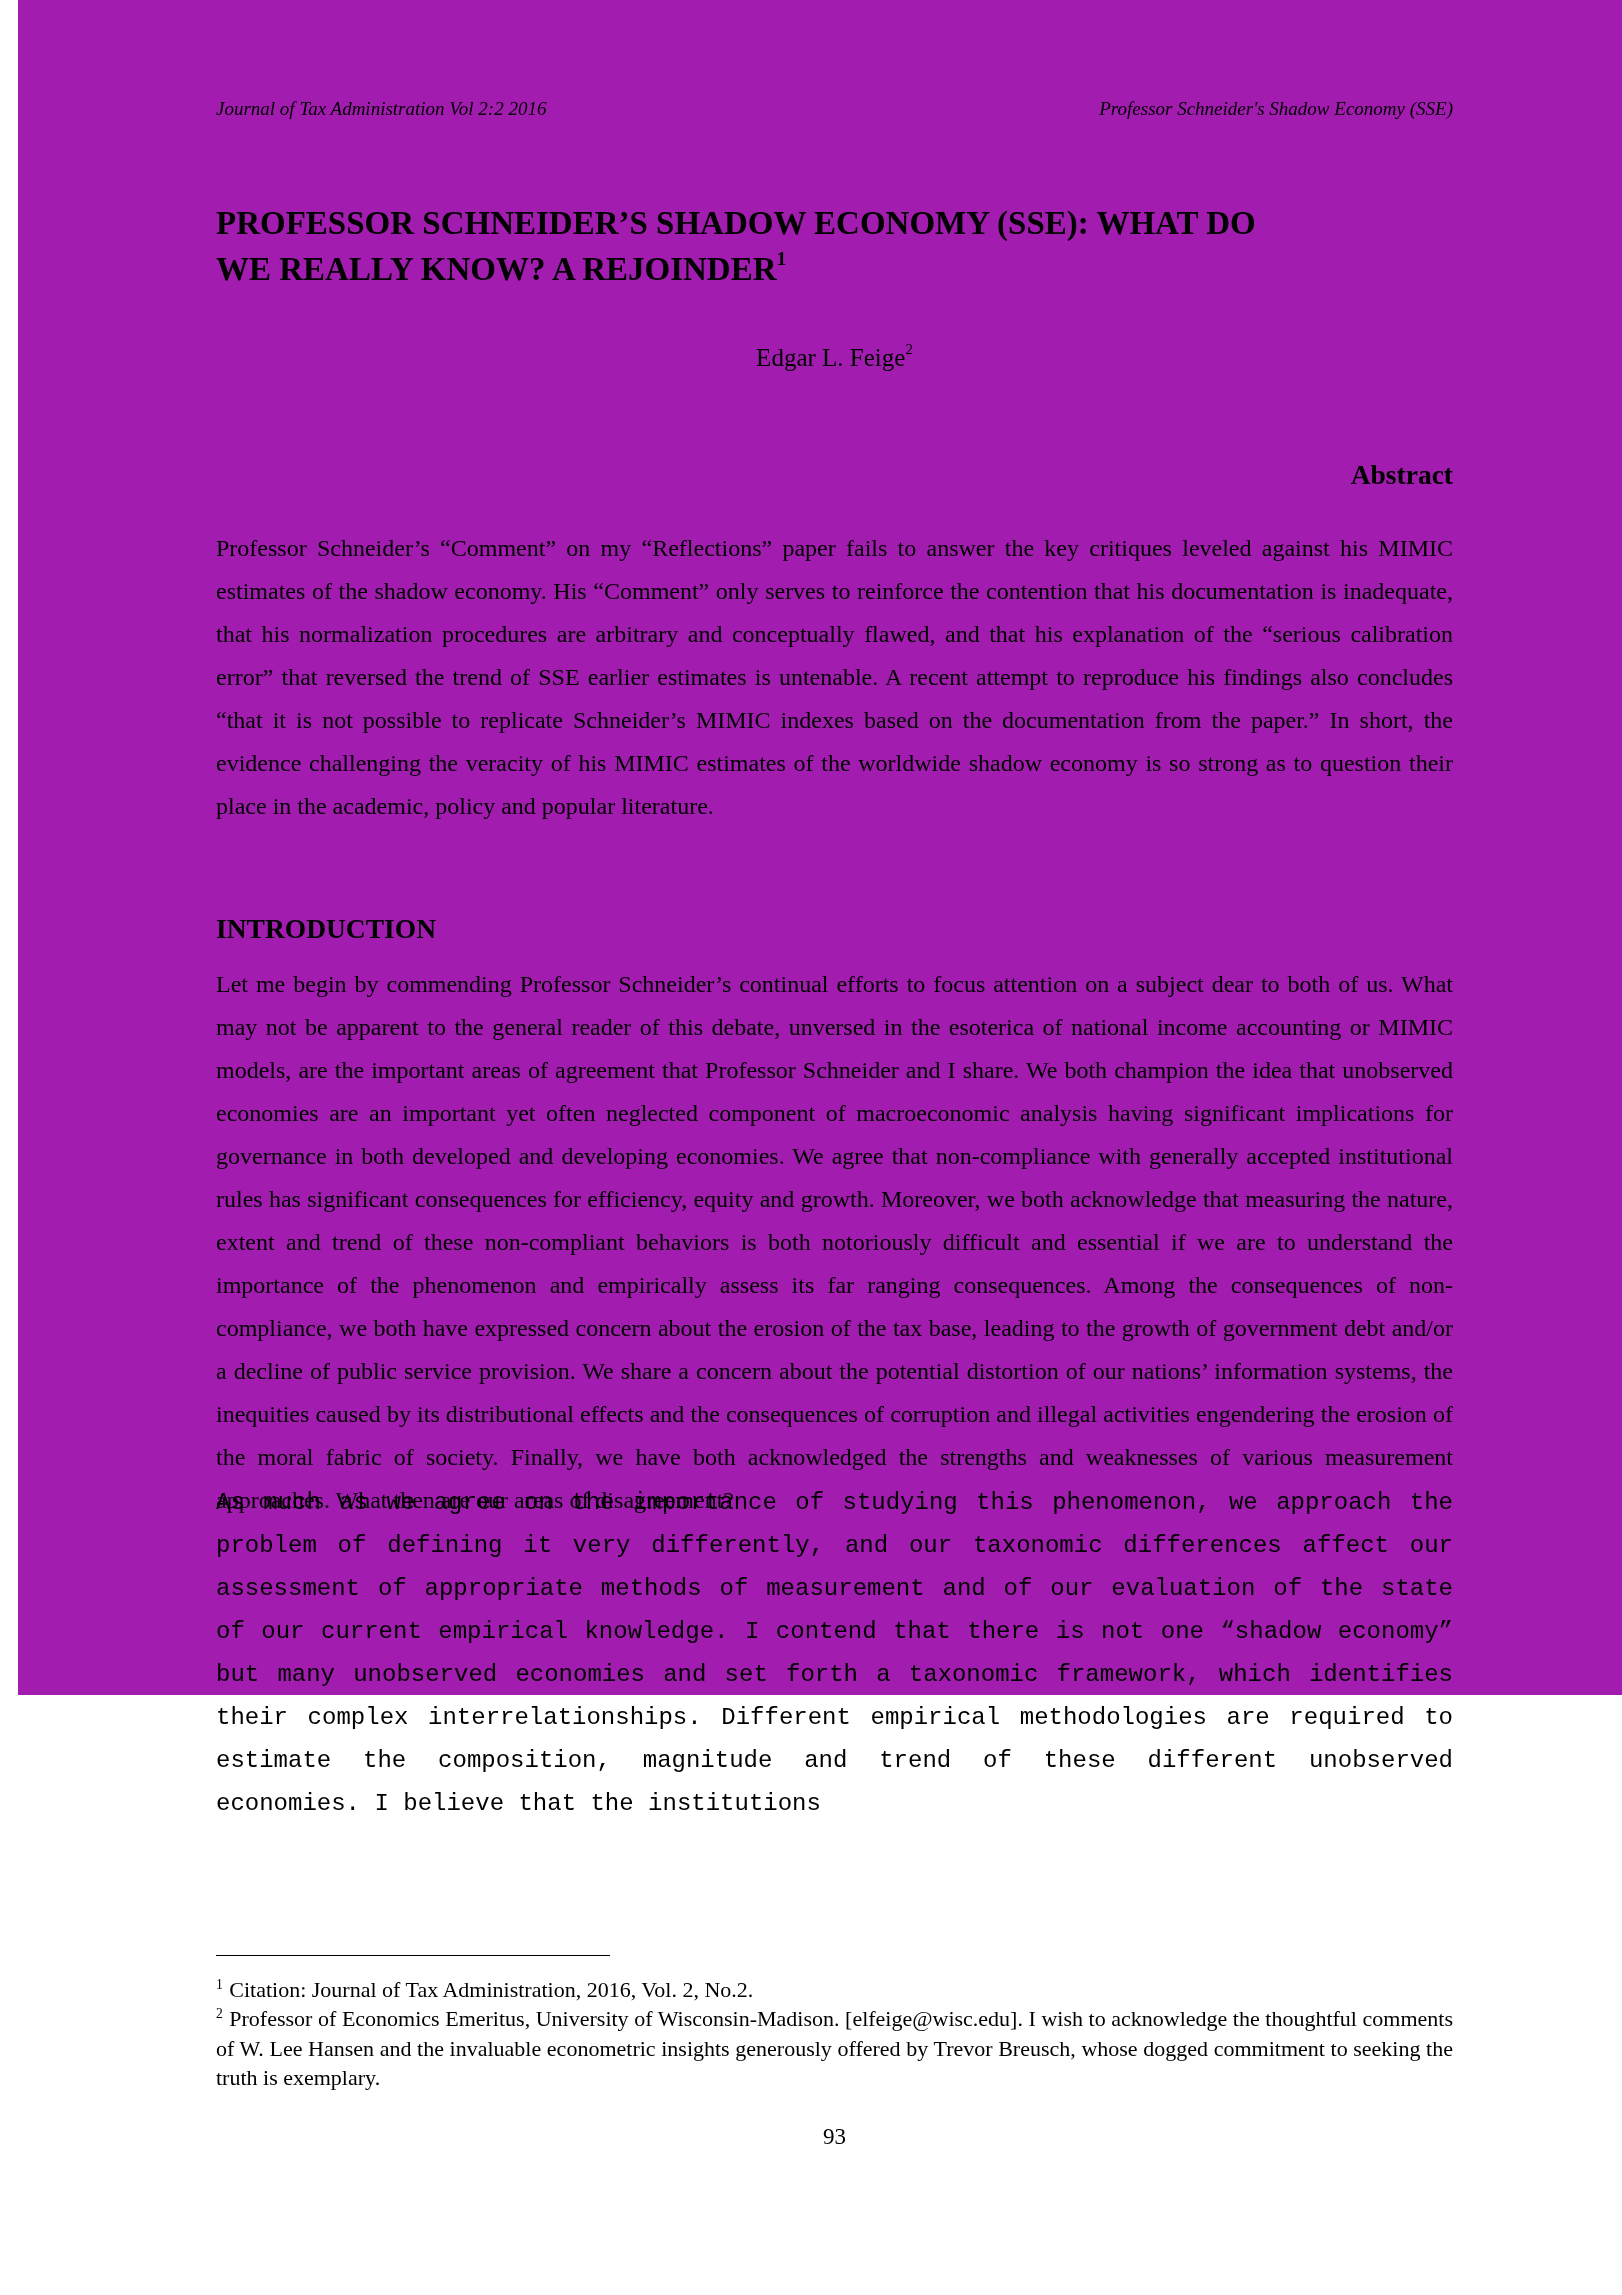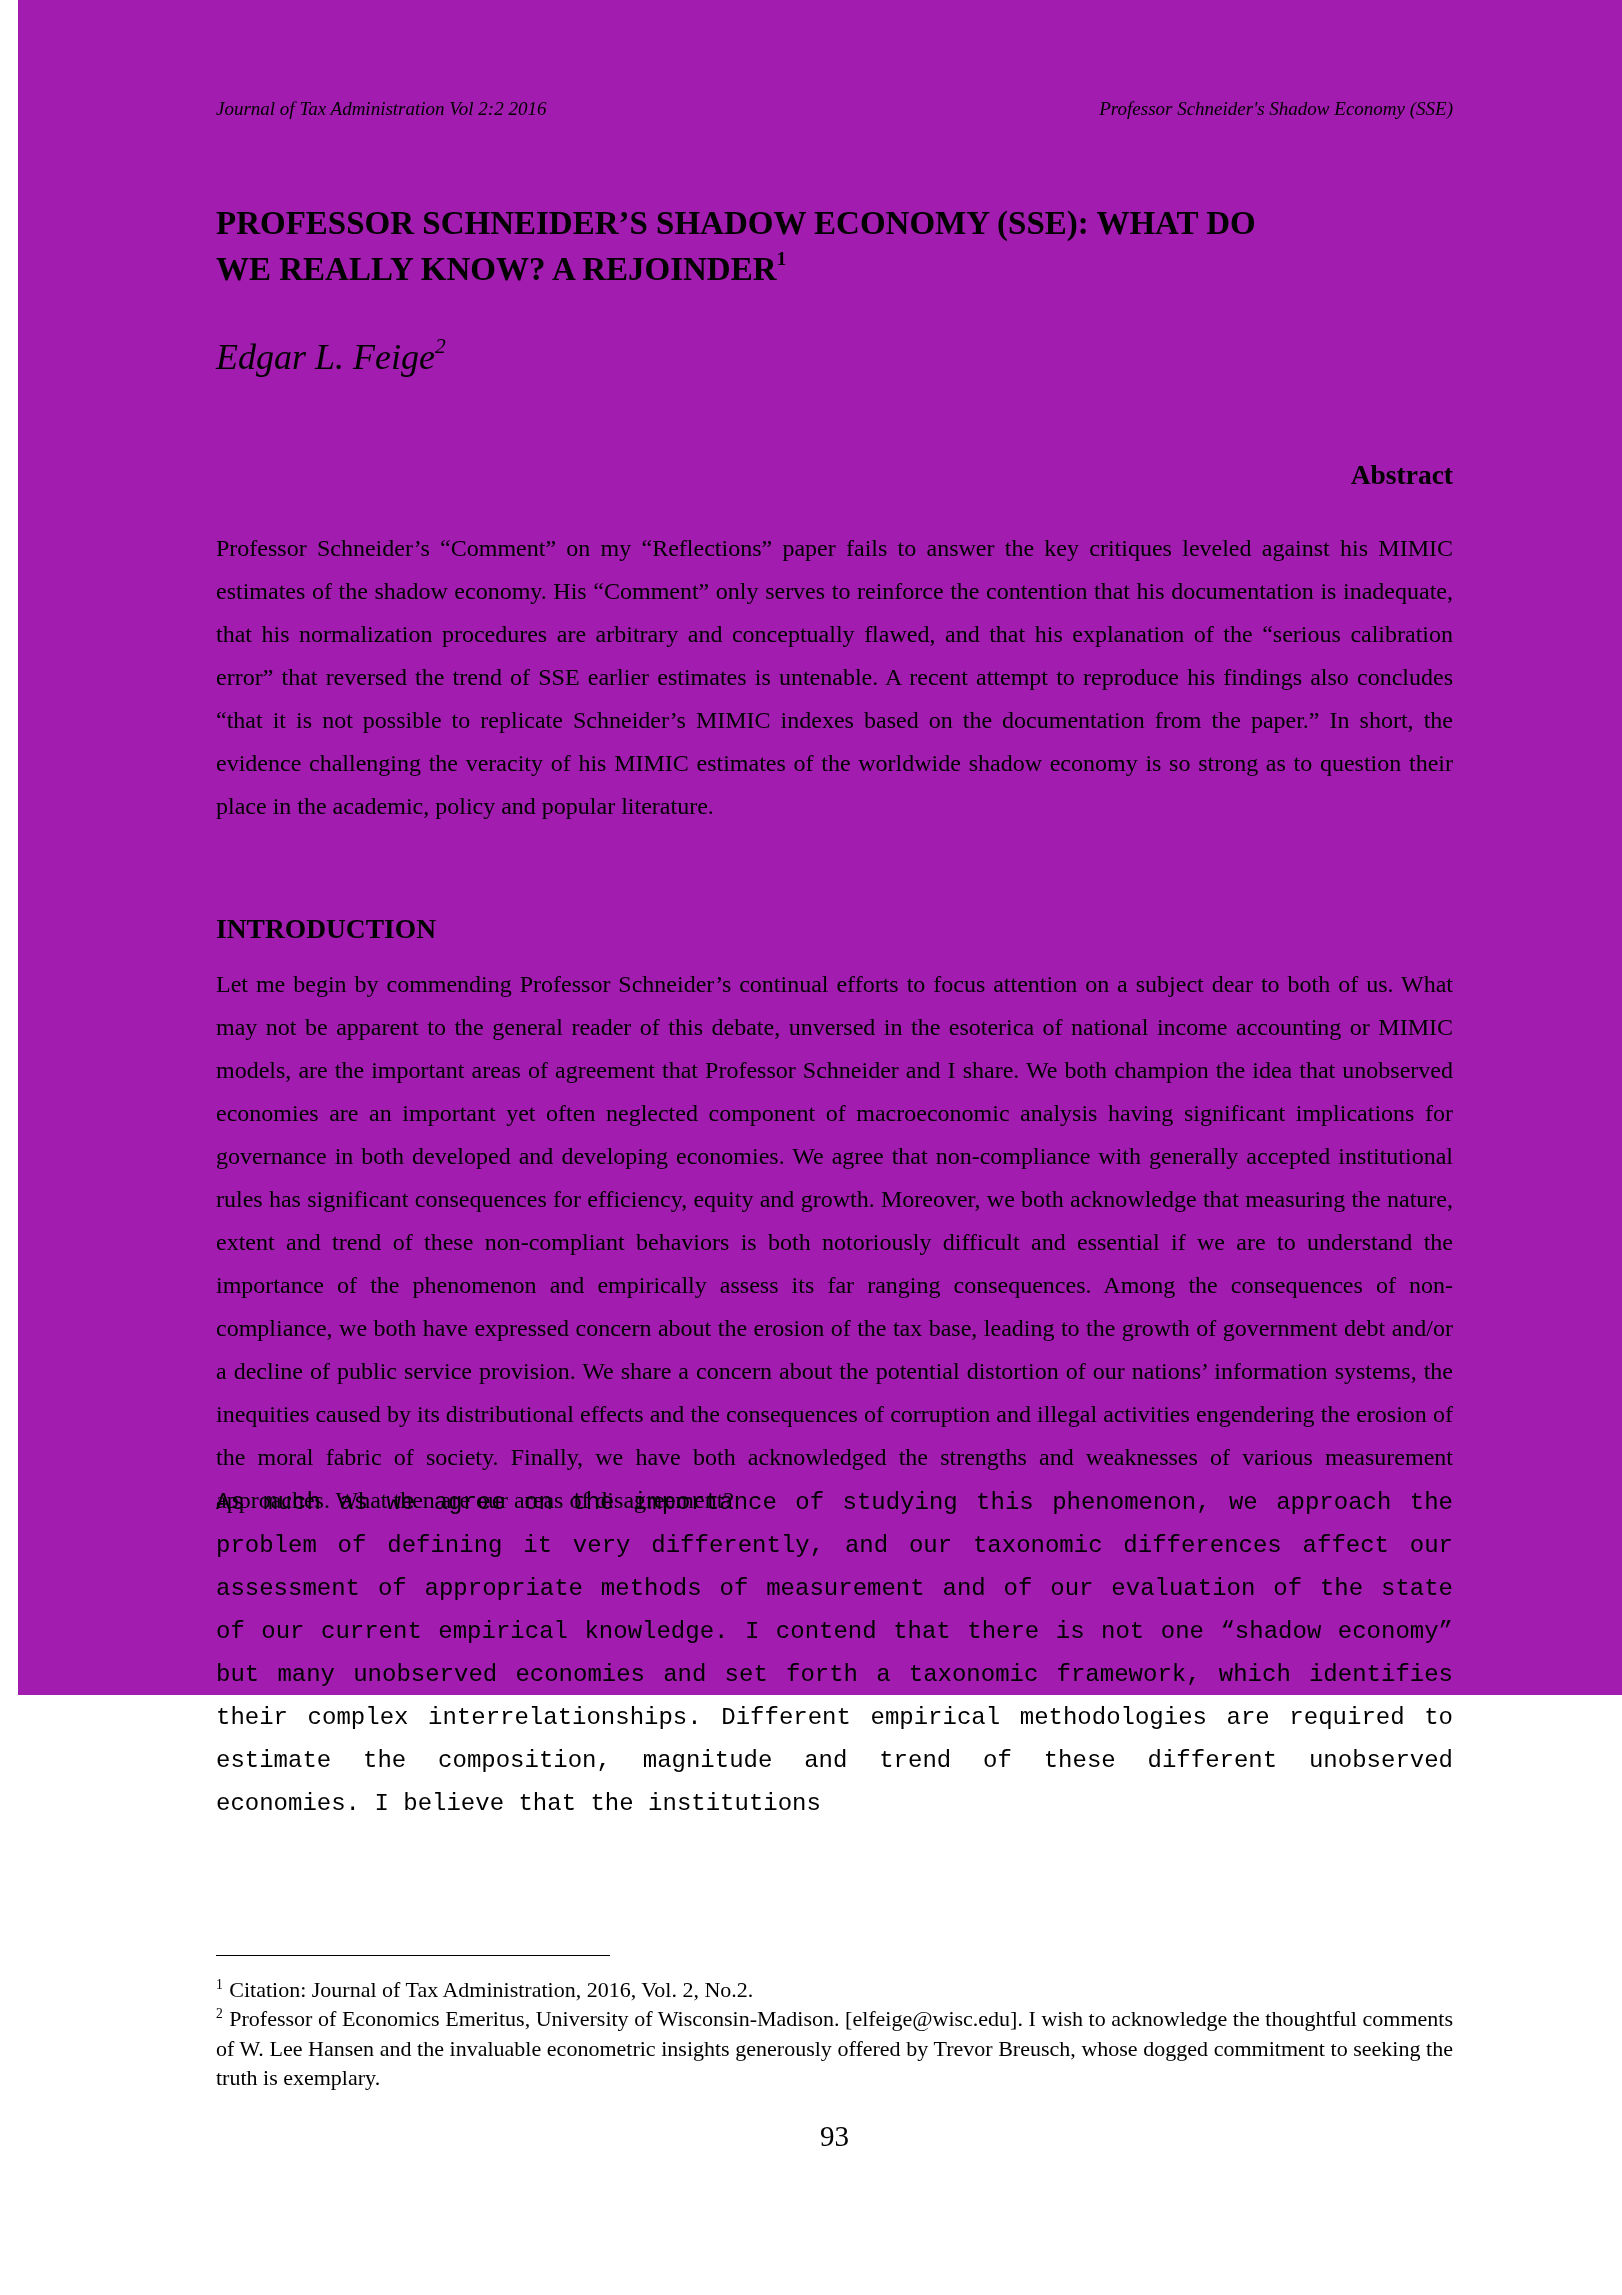--- a/index.html
+++ b/index.html
@@ -5,35 +5,35 @@
   html, body { margin: 0; padding: 0; background: #ffffff; }
   body { width: 1623px; height: 2295px; position: relative; overflow: hidden;
          font-family: "Liberation Serif", "DejaVu Serif", serif; color: #000; }
   .page { position: absolute; left: 0; top: 0; width: 1623px; height: 1695px; background: #a21caf; margin-left: 18px; }
   .hdr { position: absolute; top: 96px; font-style: italic; font-size: 19px; line-height: 25px; }
   .hdr.left { left: 198px; }
   .hdr.right { right: 188px; text-align: center; }
   .title { position: absolute; left: 198px; width: 1237px; top: 200px; text-align: left;
            font-weight: bold; font-size: 33px; line-height: 46px; }
   .title sup, .author sup { font-size: 0.6em; line-height: 0; position: relative; top: -0.15em; vertical-align: super; }
-  .author { position: absolute; left: 198px; width: 1237px; top: 339px; text-align: left;
-            font-style: italic; font-size: 36px; line-height: 37px; }
+  .author { position: absolute; left: 198px; width: 1237px; top: 339px; text-align: center;
+            font-size: 25px; line-height: 37px; }
   .abs-head { position: absolute; left: 198px; width: 1237px; top: 456px; text-align: right;
               font-weight: bold; font-size: 27.5px; line-height: 37px; }
   .para { position: absolute; left: 198px; width: 1237px; font-size: 24px; line-height: 43px;
           text-align: justify; margin: 0; }
   .para.abstract { top: 527px; }
   .section-head { position: absolute; left: 198px; top: 910px; font-weight: bold; font-size: 27.5px; line-height: 37px; }
   .para.p1 { top: 963px; }
   .para.p2 { top: 1481px; font-family: Liberation Mono, monospace; }
   .fn-rule { position: absolute; left: 198px; top: 1955px; width: 394px; height: 0; border-top: 1.3px solid #000; }
   .footnotes { position: absolute; left: 198px; width: 1237px; top: 1975px; font-size: 22px; line-height: 29.4px; text-align: justify; }
   .footnotes p { margin: 0; }
   .footnotes sup { font-size: 0.62em; vertical-align: super; line-height: 0; margin-right: 6.5px; }
-  .page-num { position: absolute; left: 198px; width: 1237px; top: 2118px; text-align: center; font-size: 29px; line-height: 37px; }
+  .page-num { position: absolute; left: 198px; width: 1237px; top: 2118px; text-align: center; font-size: 23px; line-height: 37px; }
 </style>
 </head>
 <body>
 
 <div class="page">
 
   <div class="hdr left">Journal of Tax Administration Vol 2:2 2016</div>
   <div class="hdr right">Professor Schneider's Shadow Economy (SSE)</div>
 
   <div class="title">

